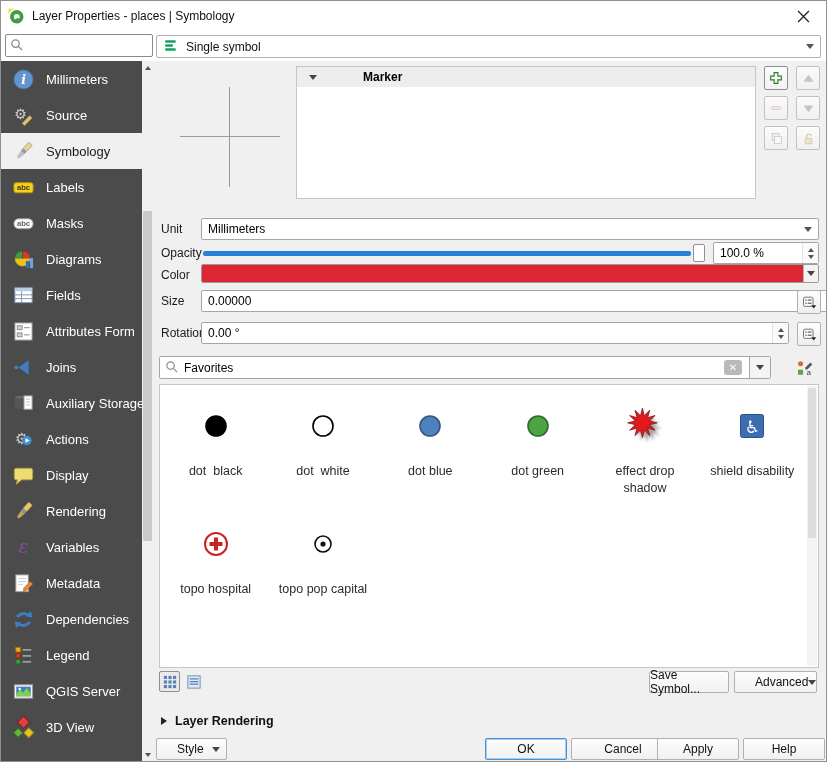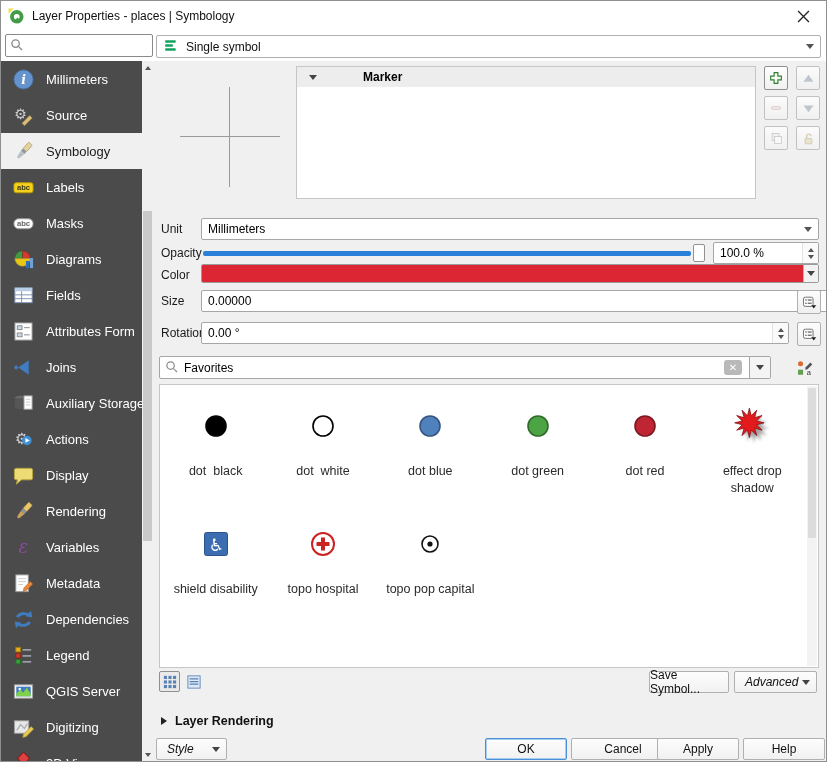--- a/index.html
+++ b/index.html
@@ -77,21 +77,21 @@
   .sym-cell{display:flex;flex-direction:column;align-items:center;cursor:pointer;}
   .sym-glyph{height:74px;display:flex;align-items:center;justify-content:center;}
   .sym-label{font-size:12.5px;color:#2b2b2b;text-align:center;white-space:pre-wrap;line-height:1.35;max-width:96px;}
   .panel-scroll{position:absolute;right:1px;top:1px;bottom:1px;width:10px;background:#f3f3f3;}
   .panel-thumb{position:absolute;left:1px;top:2px;width:8px;height:150px;background:#dcdcdc;border-radius:1px;}
 
   
   .view-toggle{position:absolute;top:610px;width:21px;height:21px;display:flex;align-items:center;justify-content:center;border-radius:2px;}
   .view-toggle.active{border:1px solid #8f8f8f;background:#eaeaea;}
   .btn{position:absolute;height:22px;border:1px solid #b0b0b0;border-radius:2px;background:linear-gradient(#fdfdfd,#f1f1f1);font-size:12px;color:#111;display:flex;align-items:center;justify-content:center;cursor:pointer;}
-  .btn.dd{justify-content:space-between;padding-left:10px;font-style:italic;}
+  .btn.dd{justify-content:space-between;padding-left:20px;}
   .btn.dd .caret{margin-left:auto;margin-right:6px;border-top-color:#444;}
   .btn.focused{border:1px solid #4a90d9;box-shadow:inset 0 0 0 1px #a8cdf0;}
 
   .layer-rendering{position:absolute;left:8px;top:653px;display:flex;align-items:center;gap:8px;font-size:12.5px;font-weight:bold;color:#111;cursor:pointer;}
   .lr-arrow{width:0;height:0;border-top:4.5px solid transparent;border-bottom:4.5px solid transparent;border-left:6px solid #222;}
 </style>
 </head>
 <body>
 
 <div class="dialog">
@@ -320,30 +320,20 @@
                 <rect x="4.5" y="7" width="15" height="10" fill="#3f7cc0"></rect>
                 <path d="M4.5 14.5 l4 -4.5 3 3.2 4 -5 4 6.3 v2.5 h-15 z" fill="#7fd14a"></path>
                 <circle cx="8" cy="9.5" r="1.3" fill="#fff"></circle>
               </svg>
             </span>
             <span>QGIS Server</span>
           </div>
           <div class="side-item">
             <span class="side-icon">
               <svg width="23" height="23" viewBox="0 0 24 24">
-                <rect x="2.5" y="5" width="15" height="13" fill="#e8e8e8" stroke="#9a9a9a"></rect>
-                <path d="M5 15 l4 -6 4 4 3 -5" stroke="#b0b0b0" fill="none" stroke-width="1.4"></path>
-                <path d="M12 19 L20 11 l2.6 2.6 L14.6 21.6 l-3.4 .8 z" fill="#e9c94c" stroke="#a8923a" stroke-width=".6"></path>
-              </svg>
-            </span>
-            <span>Digitizing</span>
-          </div>
-          <div class="side-item">
-            <span class="side-icon">
-              <svg width="23" height="23" viewBox="0 0 24 24">
                 <rect x="7.5" y="2" width="9" height="9" transform="rotate(45 12 6.5)" fill="#e04040" stroke="#7d1f1f"></rect>
                 <rect x="3" y="14" width="7" height="7" transform="rotate(45 6.5 17.5)" fill="#69b33f" stroke="#2f6b1f"></rect>
                 <rect x="14" y="14" width="7" height="7" transform="rotate(45 17.5 17.5)" fill="#e9c516" stroke="#a8923a"></rect>
               </svg>
             </span>
             <span>3D View</span>
           </div>
         </div>
       <div class="side-scroll">
         <div class="sb-arrow" style="top:0">
@@ -516,28 +506,20 @@
               </div>
               <div class="sym-label">dot blue</div>
             </div>
             <div class="sym-cell">
               <div class="sym-glyph">
                 <svg width="30" height="30" viewBox="0 0 30 30">
                   <circle cx="15" cy="15" r="10" fill="#4da445" stroke="#2f6b2a" stroke-width="1.6"></circle>
                 </svg>
               </div>
               <div class="sym-label">dot green</div>
-            </div>
-            <div class="sym-cell">
-              <div class="sym-glyph">
-                <svg width="30" height="30" viewBox="0 0 30 30">
-                  <circle cx="15" cy="15" r="10" fill="#bf2532" stroke="#7e1821" stroke-width="1.6"></circle>
-                </svg>
-              </div>
-              <div class="sym-label">dot red</div>
             </div>
             <div class="sym-cell">
               <div class="sym-glyph">
                 <svg width="42" height="42" viewBox="0 0 40 40">
                   <defs>
                     <filter id="blurF" x="-30%" y="-30%" width="160%" height="160%">
                       <feGaussianBlur stdDeviation="1.7"></feGaussianBlur>
                     </filter>
                   </defs>
                   <polygon points="16,2 17.8,9.2 23,3.9 21,11.1 28.1,9 22.8,14.2 30,16 22.8,17.8 28.1,23 21,20.9 23,28.1 17.8,22.8 16,30 14.2,22.8 9,28.1 11,20.9 3.9,23 9.2,17.8 2,16 9.2,14.2 3.9,9 11,11.1 9,3.9 14.2,9.2" fill="#8d8d8d" opacity=".8" filter="url(#blurF)" transform="translate(6,6)"></polygon>

